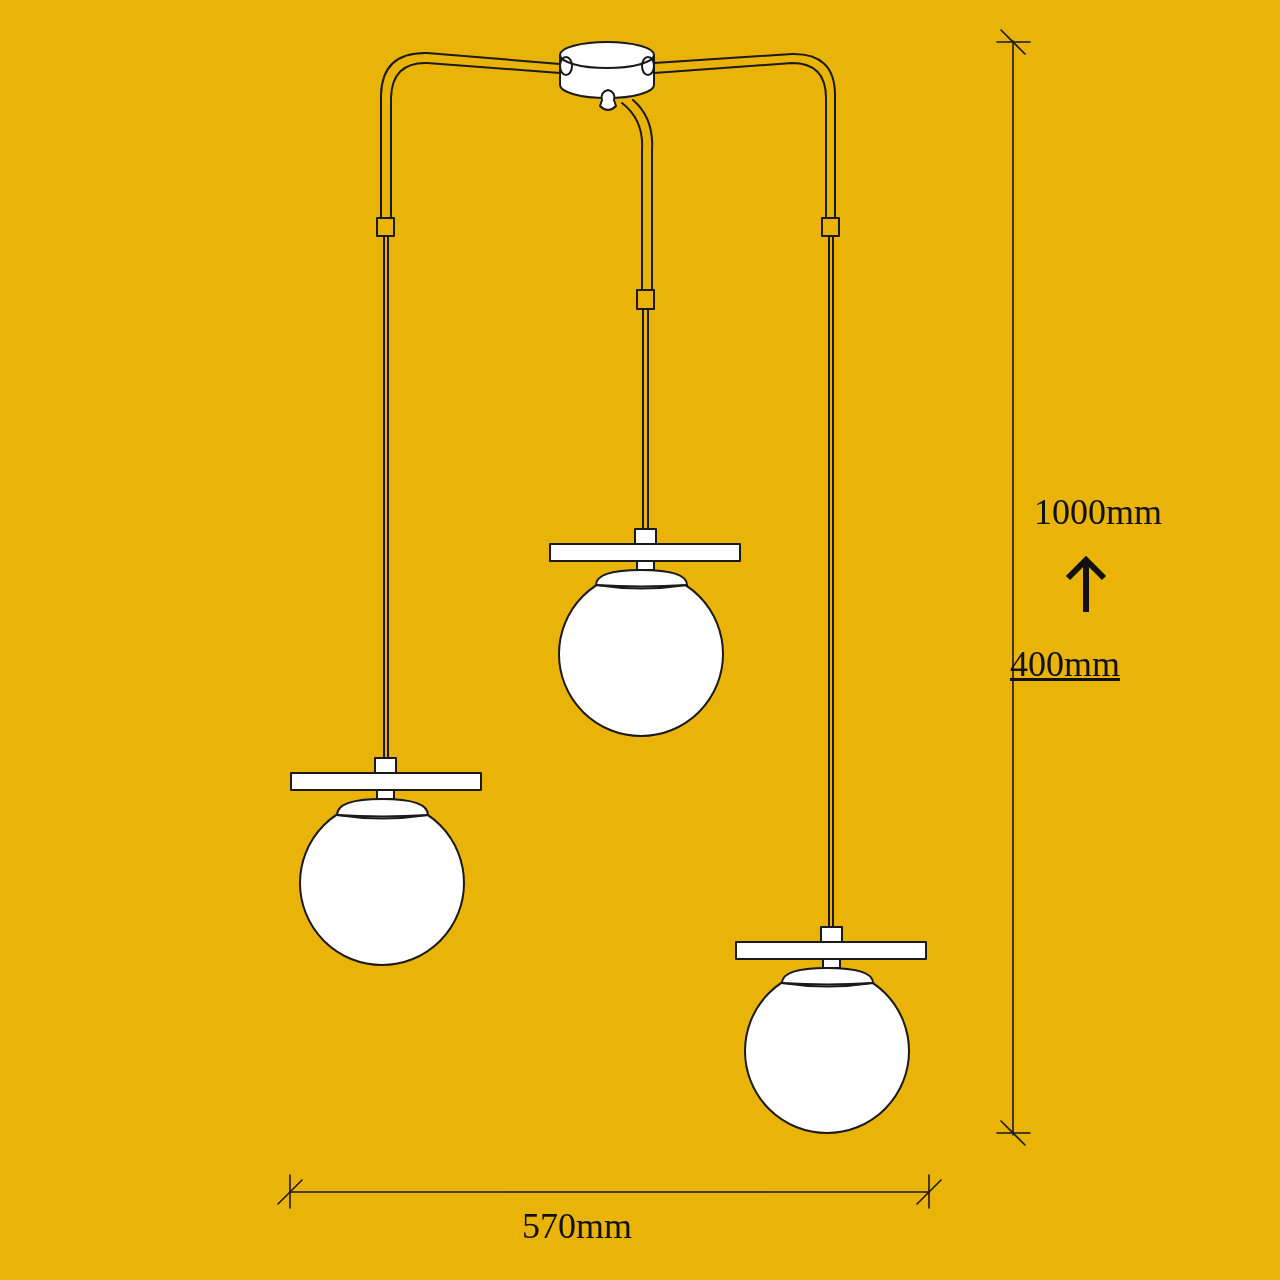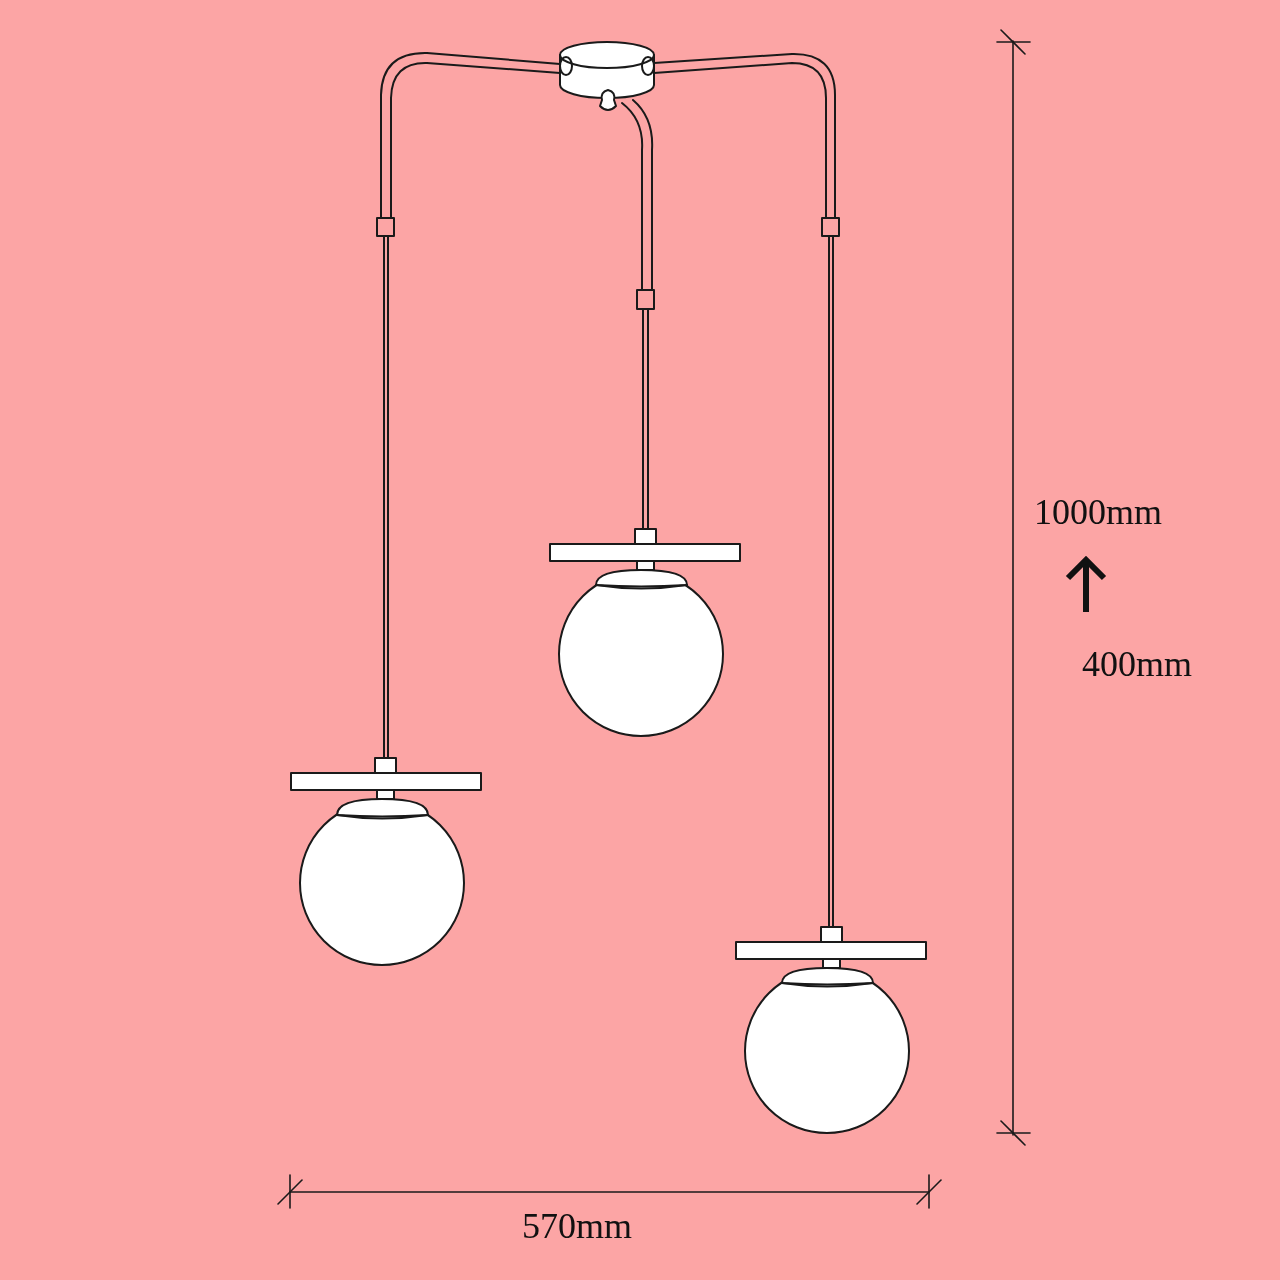--- a/index.html
+++ b/index.html
@@ -1,20 +1,20 @@
 <!DOCTYPE html>
 <html><head>
   <meta charset="utf-8">
   <style>
     html, body { margin: 0; padding: 0; background: #ffffff; }
-    .canvas { position: relative; width: 1280px; height: 1280px; background: #fca5a5; overflow: hidden; }
+    .canvas { position: relative; width: 1280px; height: 1280px; background: #eab308; overflow: hidden; }
     svg.drawing { position: absolute; left: 0; top: 0; }
     .label { position: absolute; font-family: "Liberation Serif", "DejaVu Serif", serif; color: #111111; font-size: 36px; line-height: 1; white-space: nowrap; }
     .dim-max { left: 1034px; top: 494px; }
-    .dim-min { left: 1082px; top: 646px; }
+    .dim-min { left: 1010px; top: 646px; text-decoration: underline; }
     .dim-width { left: 522px; top: 1208px; }
     .arrow { position: absolute; left: 1064px; top: 556px; width: 44px; height: 60px; }
   </style>
 </head>
 <body>
 
 <div class="canvas">
   <svg class="drawing" width="1280" height="1280" viewBox="0 0 1280 1280">
     <g fill="none" stroke="#1a1a1a" stroke-width="2" stroke-linecap="round" stroke-linejoin="round">
 

